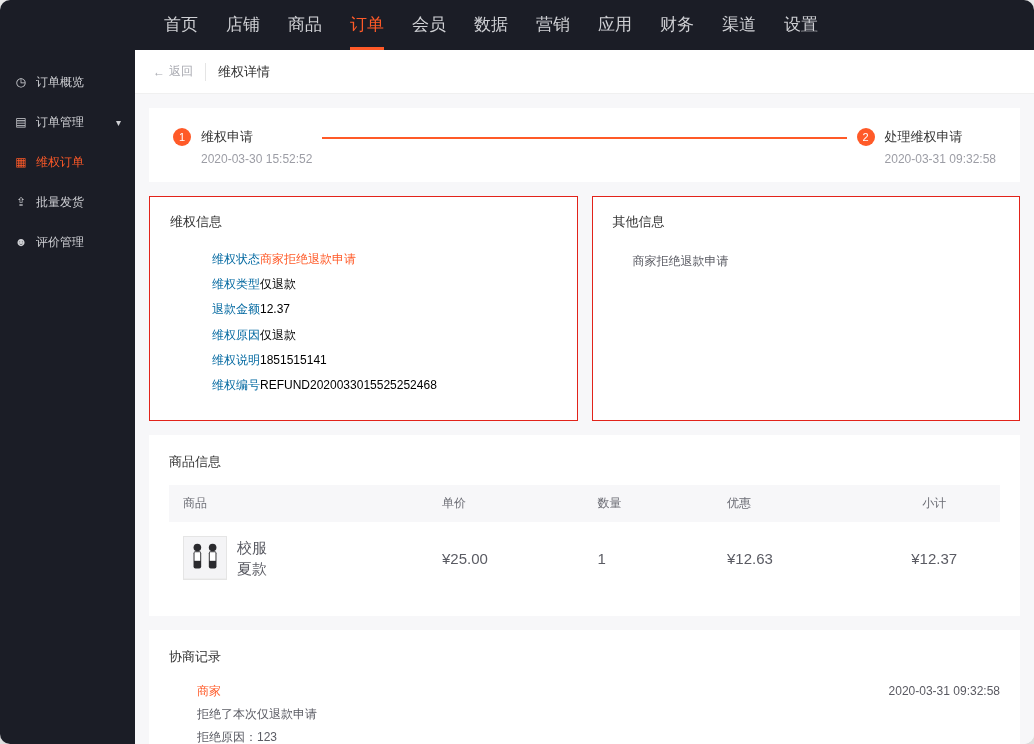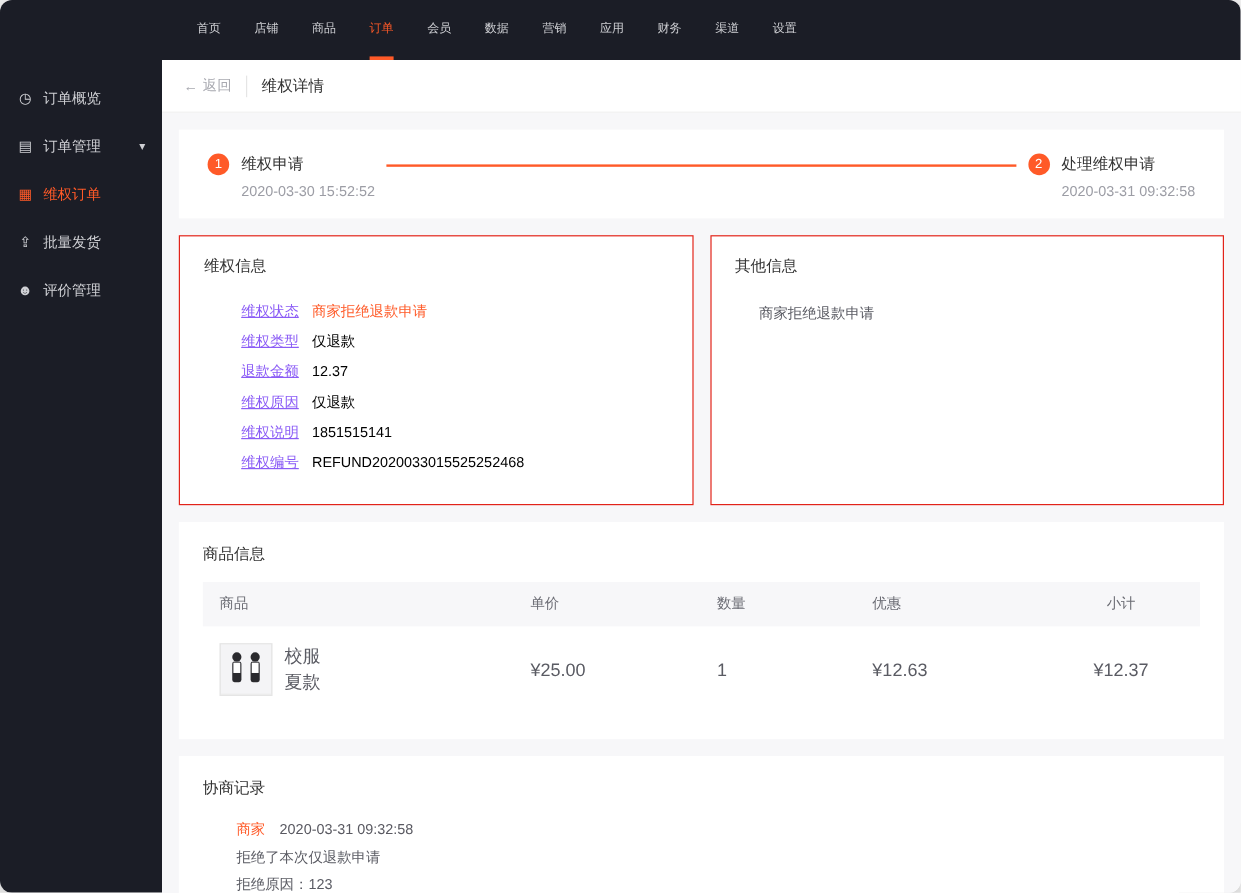--- a/index.html
+++ b/index.html
@@ -1,20 +1,20 @@
 <!DOCTYPE html>
 <html><head>
 <meta charset="utf-8">
 <style>
   * { box-sizing: border-box; margin: 0; padding: 0; }
   body { font-family: -apple-system, "Helvetica Neue", Arial, sans-serif; font-size: 13px; color: #595961; background: #f5f5f5; }
   .frame { width: 1034px; height: 744px; margin: 0 auto; position: relative; border-radius: 10px; overflow: hidden; box-shadow: 0 6px 30px rgba(0,0,0,0.25); background: #fff; }
   
   .topnav { height: 50px; background: #1b1d26; display: flex; align-items: center; padding-left: 150px; }
-  .topnav .item { color: #cfd0d4; font-size: 10px; padding: 0 14px; height: 50px; line-height: 50px; cursor: pointer; position: relative; }
+  .topnav .item { color: #cfd0d4; font-size: 17px; padding: 0 14px; height: 50px; line-height: 50px; cursor: pointer; position: relative; }
   .topnav .item.active { color: #ff5a28; }
   .topnav .item.active::after { content:""; position:absolute; bottom:0; left:14px; right:14px; height:3px; background:#ff5a28; }
   
   .sidebar { position:absolute; top:50px; left:0; bottom:0; width:135px; background:#1b1d26; color:#cfd0d4; display:flex; flex-direction:column; }
   .sidebar .menu { flex:1; padding-top:12px; }
   .sidebar .mitem { display:flex; align-items:center; height:40px; padding: 0 14px; font-size:12px; cursor:pointer; gap:8px; }
   .sidebar .mitem.active { color:#ff5a28; }
   .sidebar .mitem .ico { width:14px; height:14px; display:inline-flex; align-items:center; justify-content:center; }
   .sidebar .mitem .chev { margin-left:auto; font-size:10px; }
   .sidebar .contact { padding:12px 14px 18px; font-size:11px; color:#8a8c94; border-top:1px solid rgba(255,255,255,0.05); }
@@ -36,42 +36,42 @@
   .step .num { width:18px; height:18px; border-radius:50%; background:#ff5a28; color:#fff; font-size:11px; display:flex; align-items:center; justify-content:center; flex:0 0 18px; }
   .step .label { margin-left:10px; color:#333; font-size:13px; white-space:nowrap; }
   .step .time { margin-left:28px; margin-top:6px; color:#9c9da5; font-size:12px; white-space:nowrap; }
   .connector { height:2px; background:#ff5a28; flex:1; margin:9px 10px 0 10px; }
   .grow { flex:1; display:flex; align-items:flex-start; }
   
   .boxed-row { display:flex; gap:14px; margin:14px 14px 0; }
   .boxed { flex:1; border:1px solid #e2231a; background:#fff; padding:16px 20px 22px; }
   .boxed .sec-title { color:#333; font-weight:500; font-size:13px; margin-bottom:16px; }
   .kv { display:flex; font-size:12px; line-height:2.1; }
-  .kv .k { width:70px; color:#8b5cf6; text-align:center;text-decoration:underline; }
+  .kv .k { width:70px; color:#0369a1; text-align:right; }
   .kv .v { color:#000000; }
   .kv .v.red { color:#ff5a28; }
   .other-text { font-size:12px; color:#5a5b63; padding-left:20px; padding-top:6px; }
   
   .section-card { background:#fff; margin:14px 14px 0; padding: 18px 20px 22px; }
   .section-card .sec-title { color:#333; font-weight:500; font-size:13px; margin-bottom:14px; }
   .ptable { width:100%; }
   .ptable .thead { display:flex; background:#f7f7f9; color:#6b6c74; font-size:12px; padding:10px 14px; }
   .ptable .trow { display:flex; align-items:center; padding:14px; font-size:15px; color:#5a5b63; }
   .col-prod { flex:2; display:flex; align-items:center; gap:10px; }
   .col-price { flex:1.2; }
   .col-qty { flex:1; }
   .col-disc { flex:1.2; }
   .col-sub { flex:0.8; text-align:center; }
   .thumb { width:44px; height:44px; background:#eee; display:flex; align-items:flex-end; justify-content:center; overflow:hidden; border:1px solid #e5e5e5; }
   .thumb svg { display:block; }
   .pname { display:flex; flex-direction:column; line-height:1.4; }
   
   .log-item { padding-left:28px; font-size:12px; line-height:1.9; }
   .log-item .who { color:#ff5a28; margin-right:12px; }
-  .log-item .whenrow { display:flex; }
+  .log-item .whenrow { display:flex;justify-content:space-between; }
   .log-item .txt { color:#5a5b63; }
 </style>
 </head>
 <body>
 
 <div class="frame">
 
   <div class="topnav">
     <div class="item">首页</div>
     <div class="item">店铺</div>

